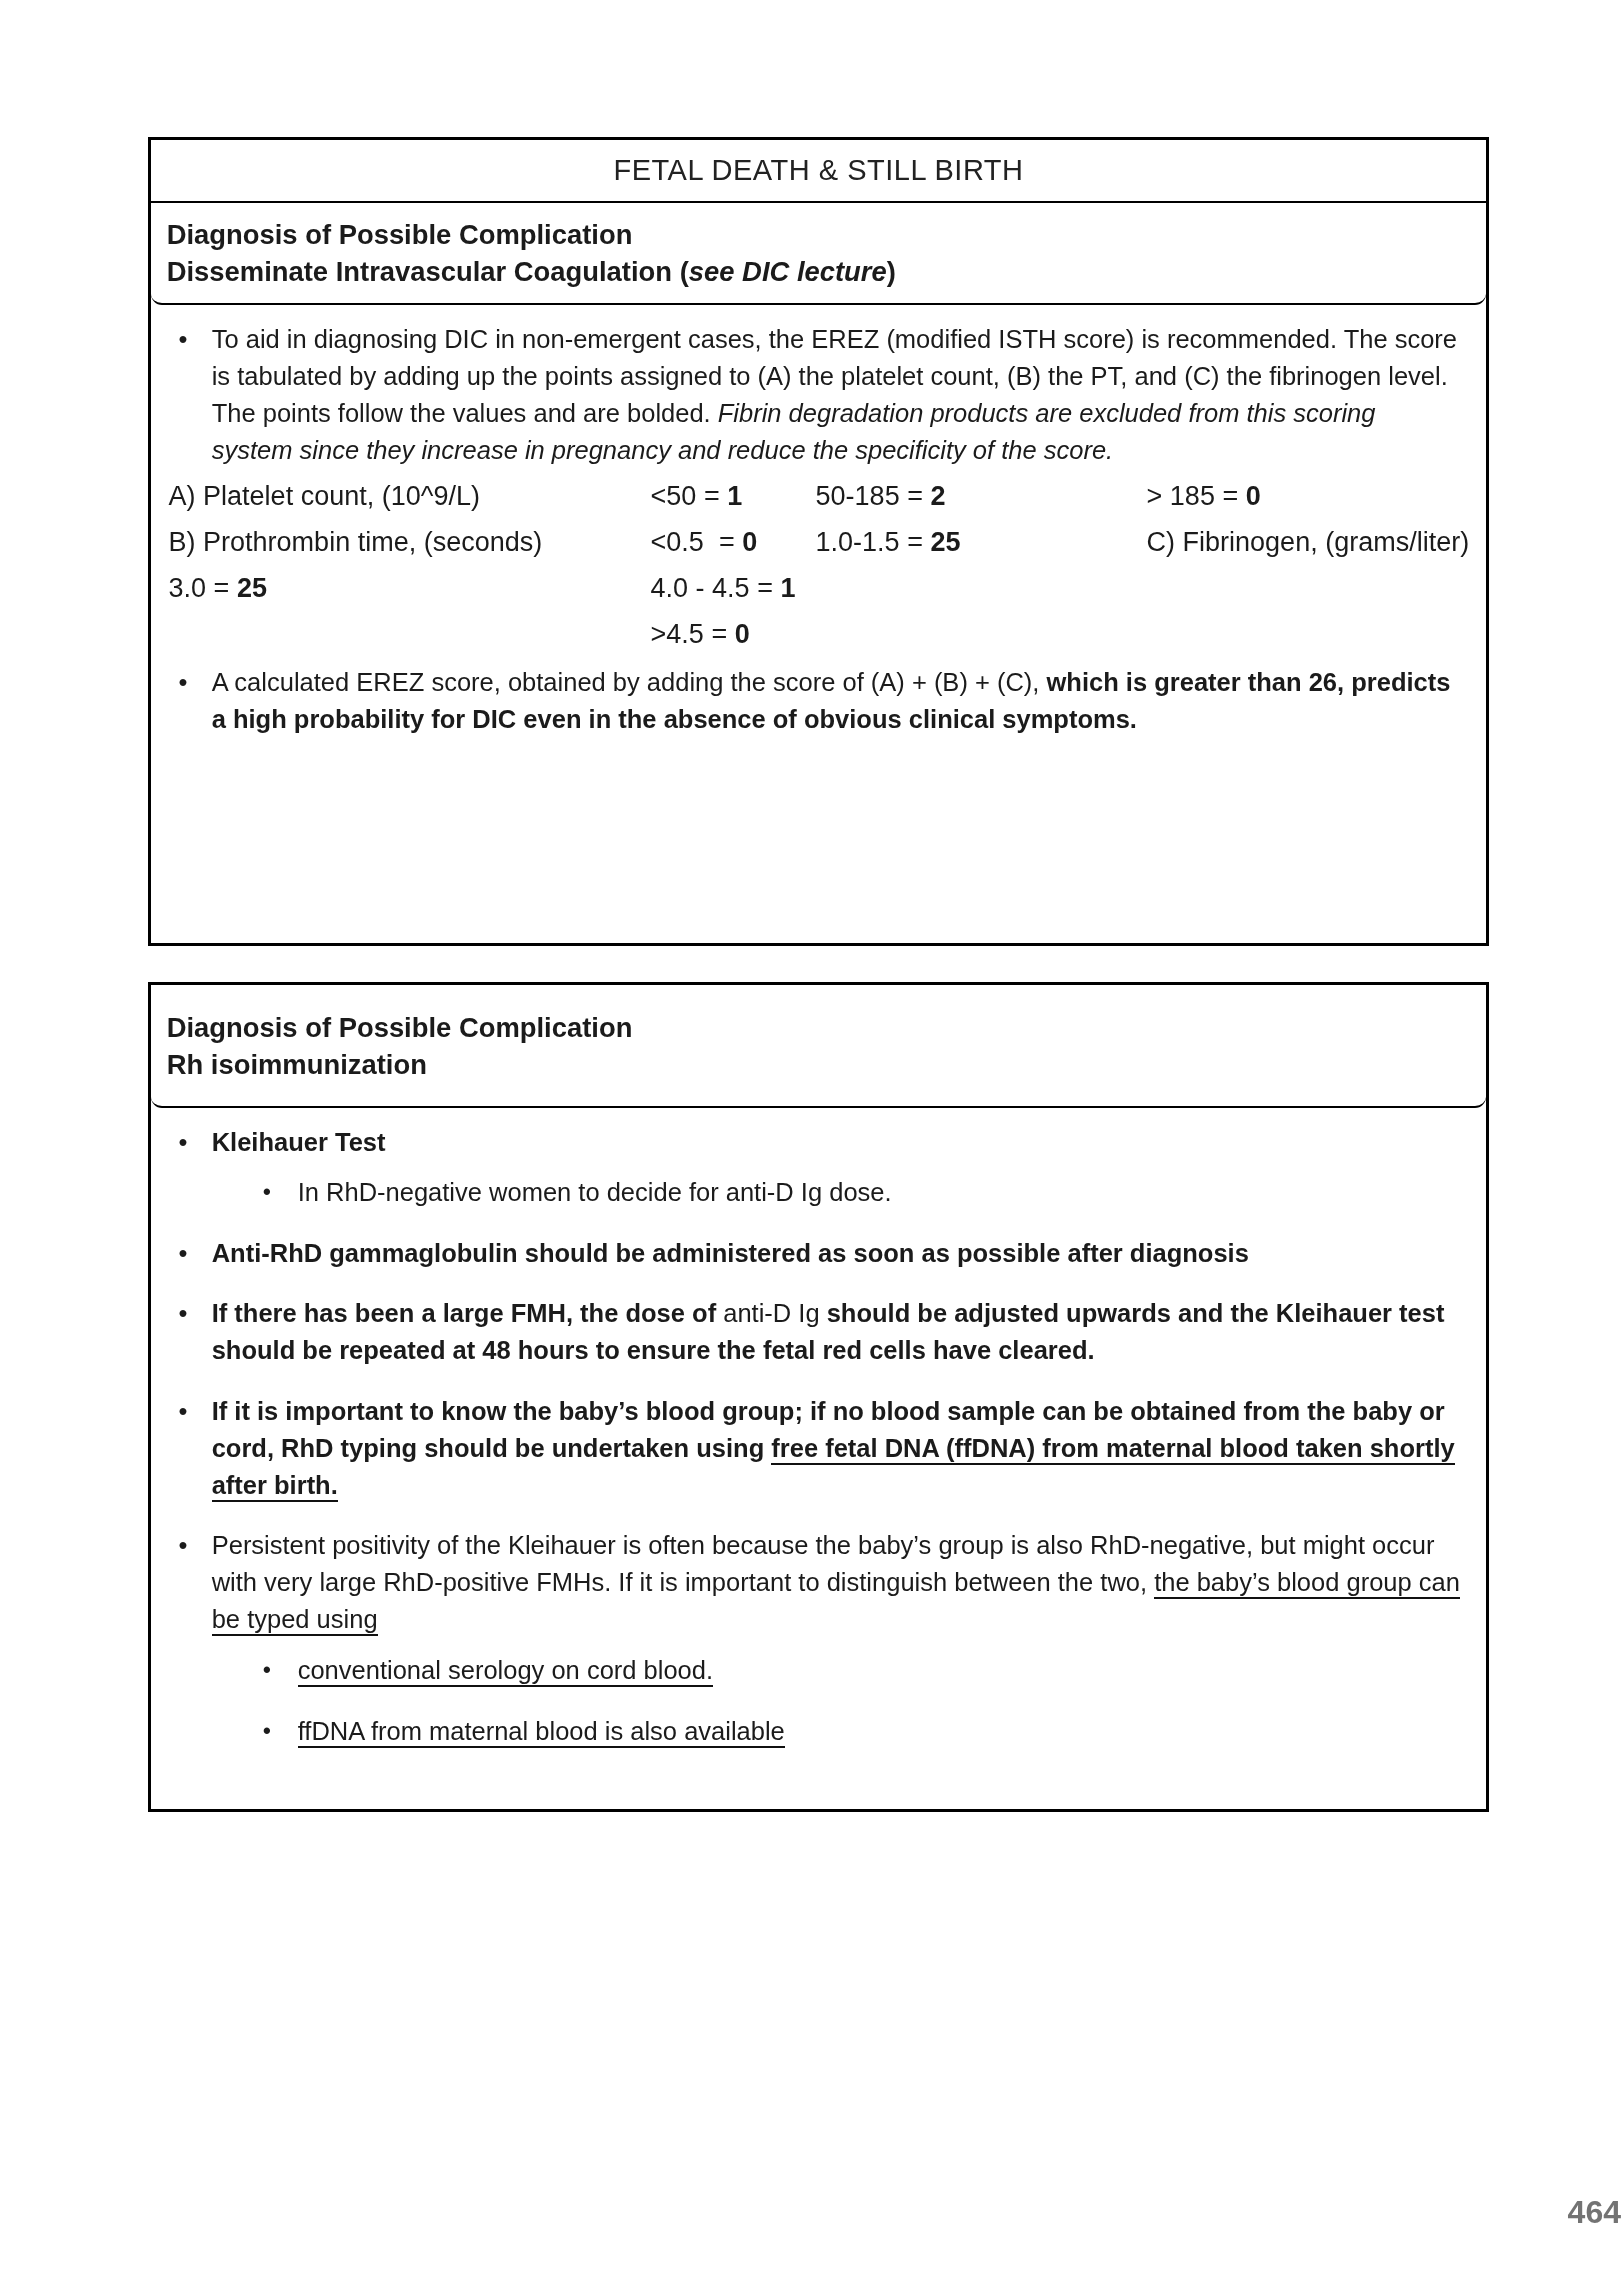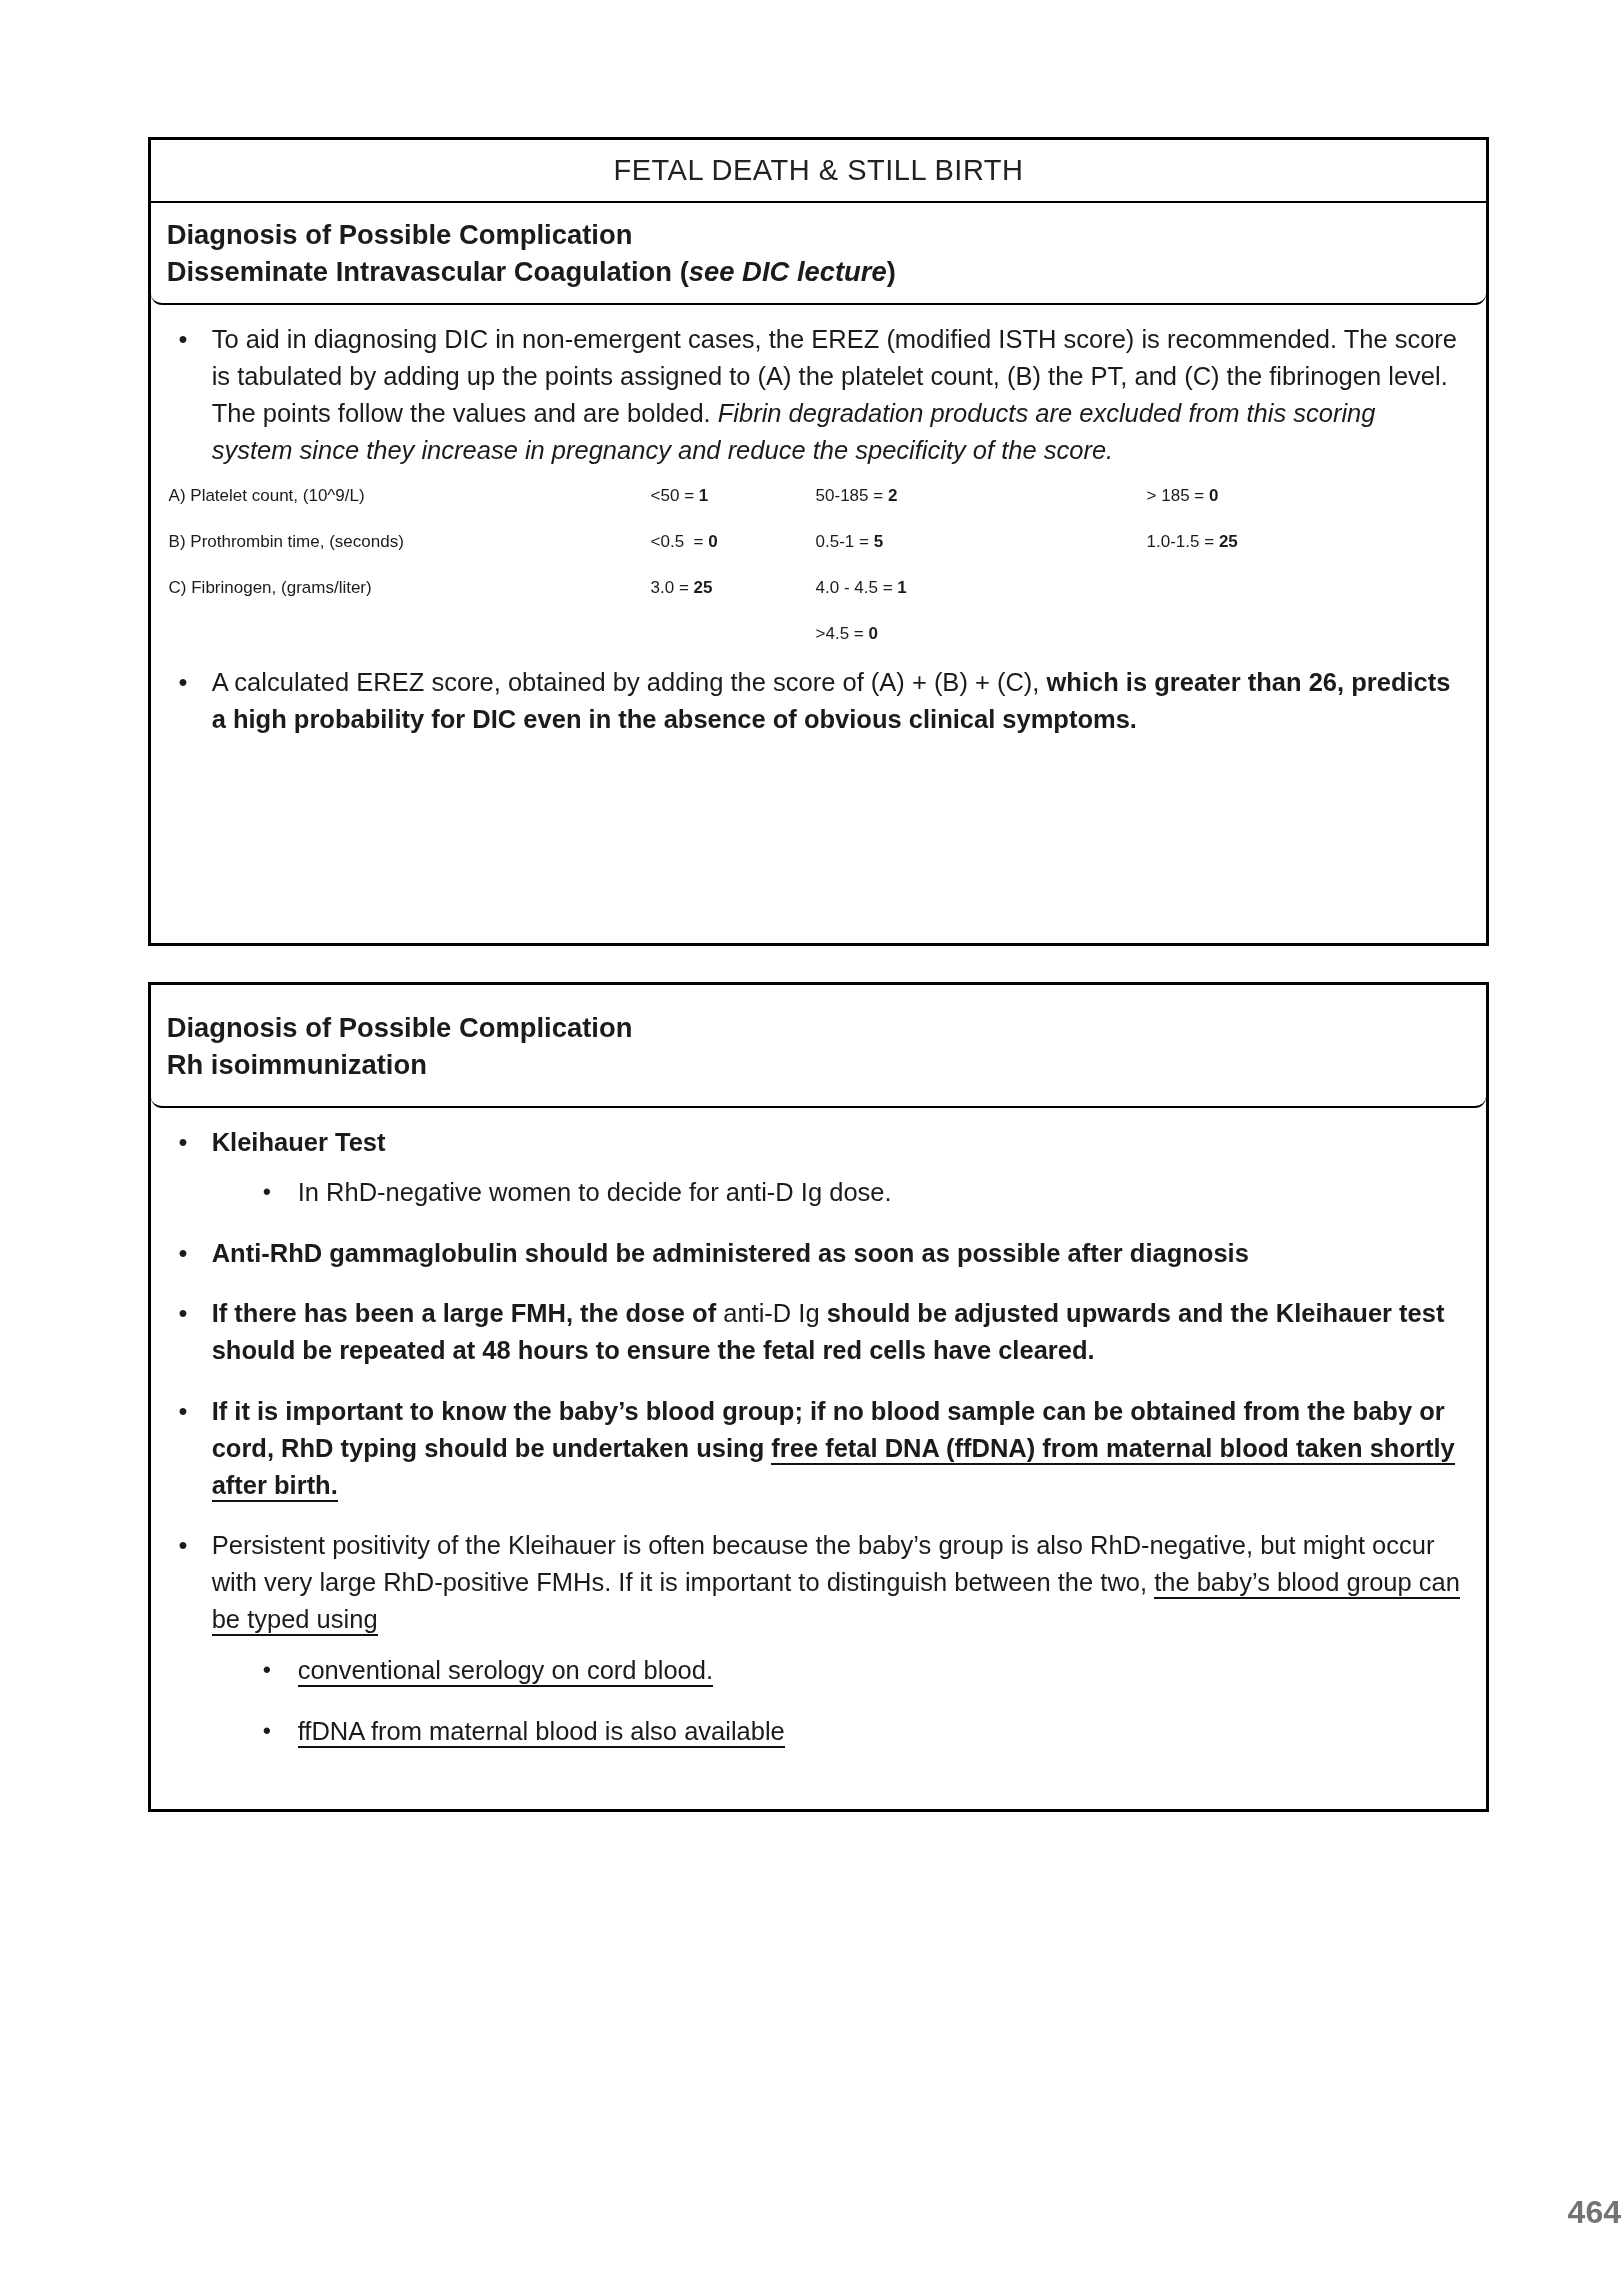--- a/index.html
+++ b/index.html
@@ -48,21 +48,21 @@
   #box-rh .sub-bullet.tight { margin-top:0; }
 
   .b  { font-weight:bold; }
   .i  { font-style:italic; }
   .u  { border-bottom:2.9px solid #111; padding-bottom:1px; }
 
   .score-table {
     display:grid;
     grid-template-columns:482px 165px 331px auto;
     margin:3.9px 0 7.8px 3.9px;
-    font-size:17px; line-height:46px;
+    font-size:27px; line-height:46px;
   }
   .score-table span { white-space:pre; }
 
   #page-number {
     position:absolute; top:2194px; left:0; right:0;
     text-align:right; font-size:32px; font-weight:bold; color:#737373;
   }
 </style>
 </head>
 <body>
@@ -78,21 +78,20 @@
       <span>To aid in diagnosing DIC in non-emergent cases, the EREZ (modified ISTH score) is recommended. The score is tabulated by adding up the points assigned to (A) the platelet count, (B) the PT, and (C) the fibrinogen level. The points follow the values and are bolded. </span><span class="i">Fibrin degradation products are excluded from this scoring system since they increase in pregnancy and reduce the specificity of the score.</span>
     </div>
     <div class="score-table">
       <div><span>A) Platelet count, (10^9/L)</span></div>
       <div><span>&lt;50 = </span><span class="b">1</span></div>
       <div><span>50-185 = </span><span class="b">2</span></div>
       <div><span>&gt; 185 = </span><span class="b">0</span></div>
 
       <div><span>B) Prothrombin time, (seconds)</span></div>
       <div><span>&lt;0.5  = </span><span class="b">0</span></div>
-      <div><span>0.5-1 = </span><span class="b">5</span></div>
       <div><span>1.0-1.5 = </span><span class="b">25</span></div>
 
       <div><span>C) Fibrinogen, (grams/liter)</span></div>
       <div><span>3.0 = </span><span class="b">25</span></div>
       <div><span>4.0 - 4.5 = </span><span class="b">1</span></div>
 
       <div><span></span></div>
       <div><span></span><span class="b"></span></div>
       <div><span></span><span class="b"></span></div>
       <div><span>&gt;4.5 = </span><span class="b">0</span></div>

